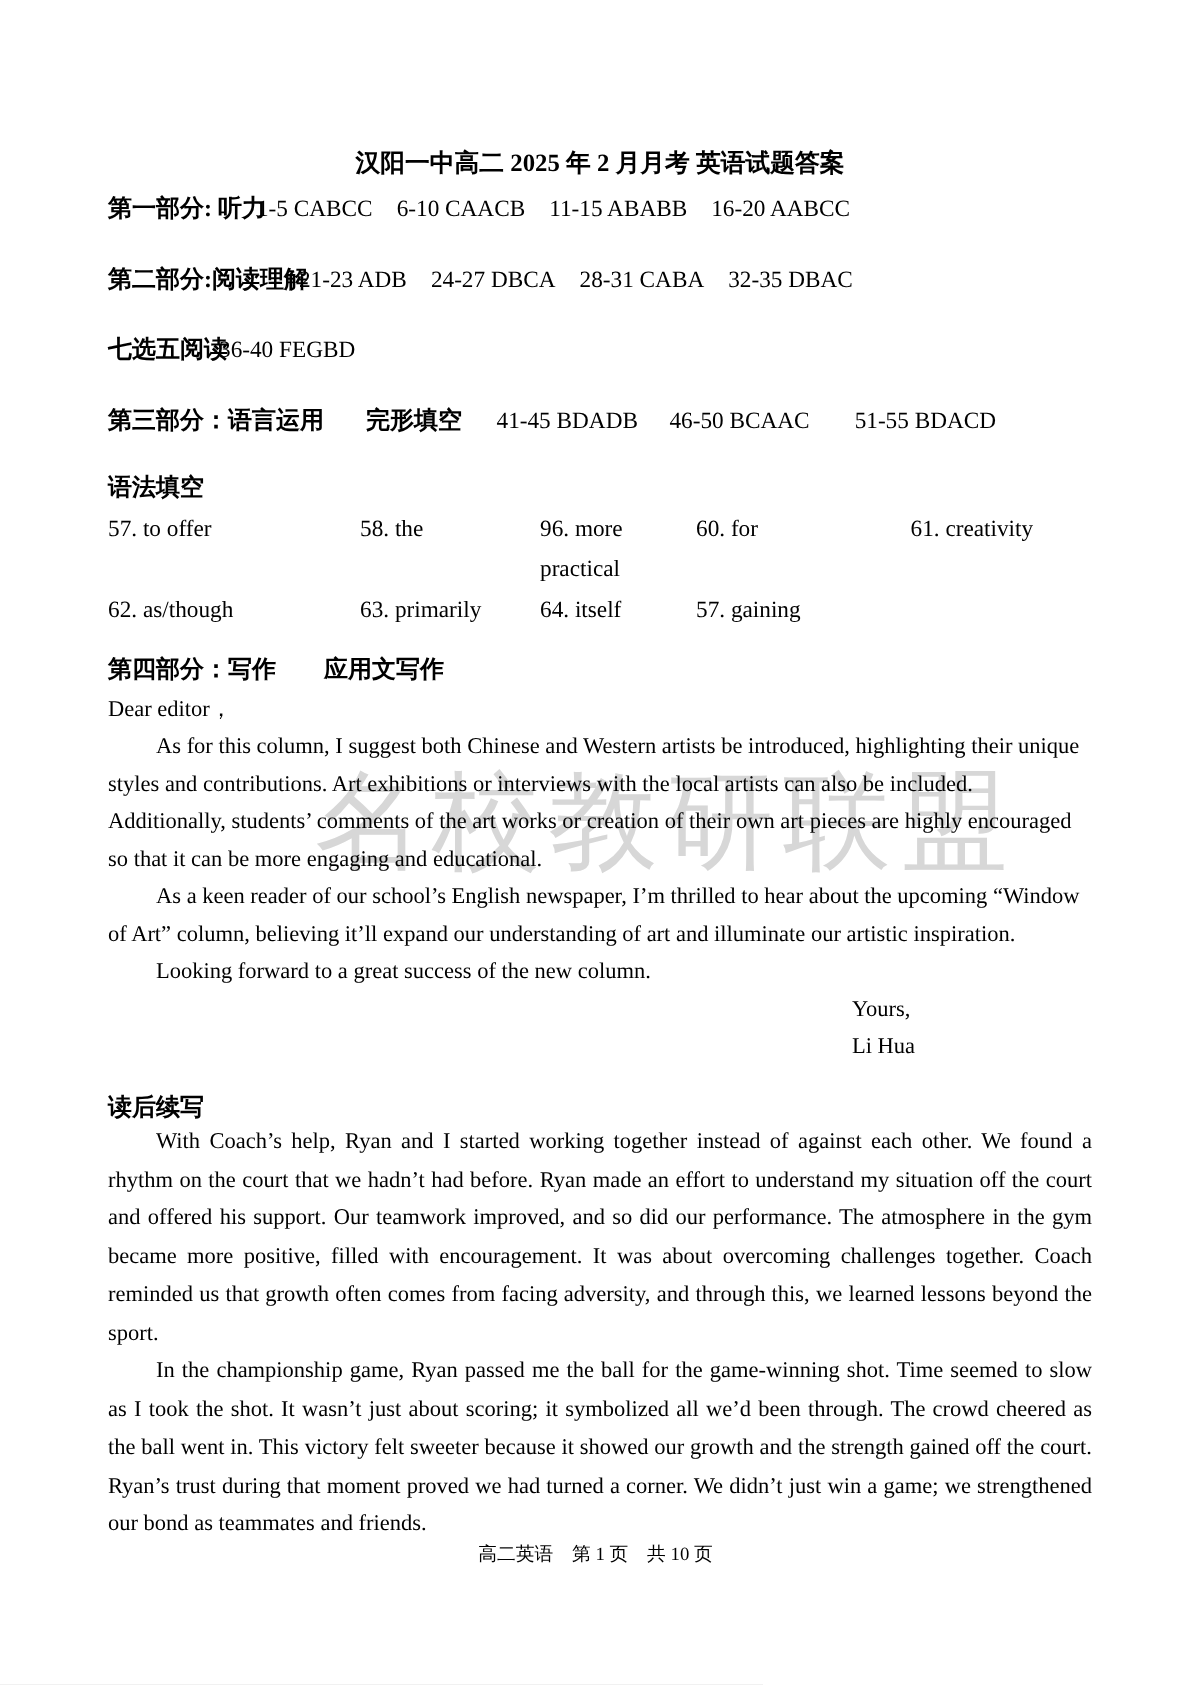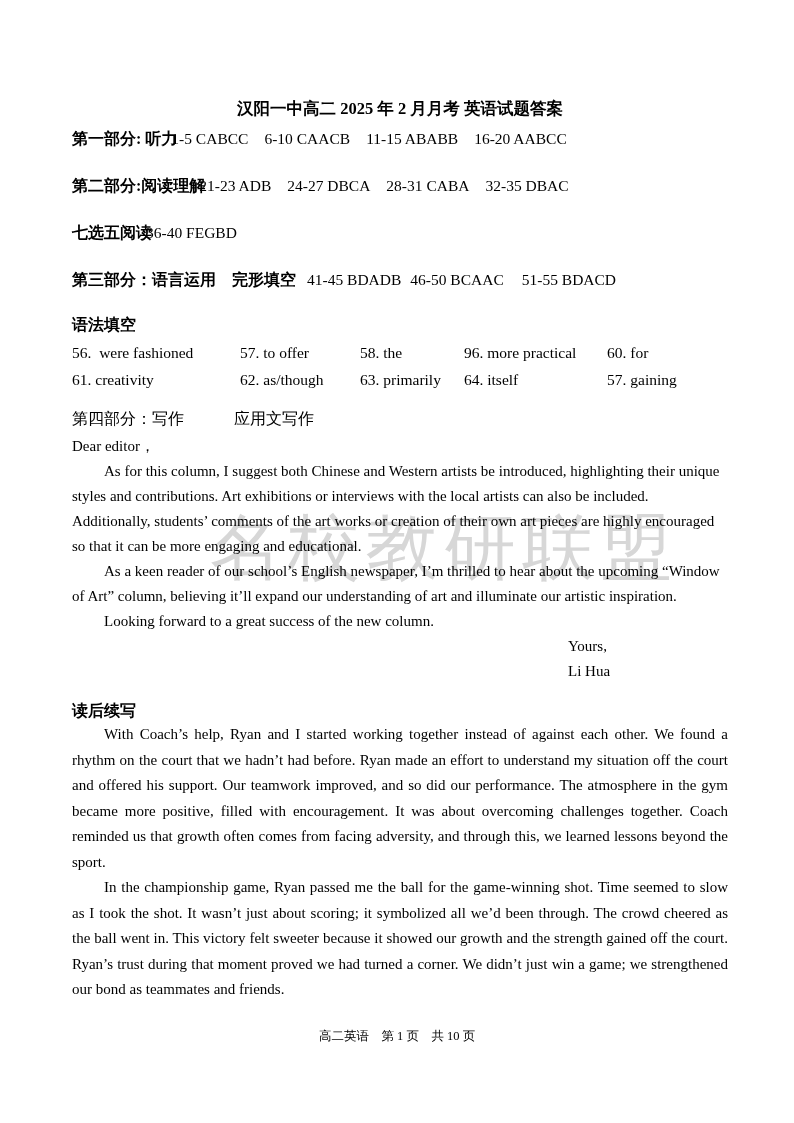--- a/index.html
+++ b/index.html
@@ -19,31 +19,31 @@
     z-index:0; user-select:none;
   }
   .content { position:absolute; left:72px; top:0; width:656px; z-index:1; }
   .title { margin:98px 0 0 0; text-align:center; font-size:16.5px; font-weight:bold; }
   .ans-line {
     display:flex; align-items:baseline; flex-wrap:nowrap;
     column-gap:16px; font-size:15.5px; margin-top:26px; white-space:nowrap;
   }
   .ans-line:first-of-type { margin-top:9px; }
   .ans-line .label { font-weight:bold; font-size:16px; margin-right:-22px; }
-  .line4 { column-gap:9px; }
+  .line4 { column-gap:21px; }
   .line4 .label { margin-right:7px; }
   .line4 .sublabel { font-weight:bold; font-size:16px; margin-right:2px; }
   .line4 .sp { margin-left:9px; }
   .gram-head { font-weight:bold; font-size:16px; margin-top:24px; }
   .g-grid {
     display:grid; grid-template-columns:168px 120px 104px 143px auto;
     font-size:15.5px; line-height:27px; margin-top:3px;
   }
   .pre { white-space:pre-wrap; }
-  .sect-head { display:flex; column-gap:50px; font-weight:normal; font-size:16px; margin-top:16px; }
+  .sect-head { display:flex; column-gap:32px; font-weight:bold; font-size:16px; margin-top:16px; }
   .letter { font-size:15px; line-height:25px; margin-top:4px; }
   .letter p { margin:0; text-indent:32px; }
   .letter p.salutation { text-indent:0; }
   .signature-block { margin-left:496px; }
   .signature-block div { line-height:25px; }
   .story-head { font-weight:bold; font-size:16px; margin-top:17px; }
   .story { font-size:15px; line-height:25.5px; text-align:justify; }
   .story p { margin:0; text-indent:32px; }
   .footer {
     position:absolute; left:0; right:0; top:1028px;
@@ -86,21 +86,20 @@
       <span class="label">第三部分：语言运用</span>
       <span class="sublabel">完形填空</span>
       <span class="ans">41-45 BDADB</span>
       <span class="ans">46-50 BCAAC</span>
       <span class="ans sp">51-55 BDACD</span>
     </div>
 
     <div class="gram-head">语法填空</div>
 
     <div class="g-grid">
-      <span class="g-cell pre">56.  were fashioned</span>
       <span class="g-cell">57. to offer</span>
       <span class="g-cell">58. the</span>
       <span class="g-cell">96. more practical</span>
       <span class="g-cell">60. for</span>
       <span class="g-cell">61. creativity</span>
       <span class="g-cell">62. as/though</span>
       <span class="g-cell">63. primarily</span>
       <span class="g-cell">64. itself</span>
       <span class="g-cell">57. gaining</span>
     </div>

